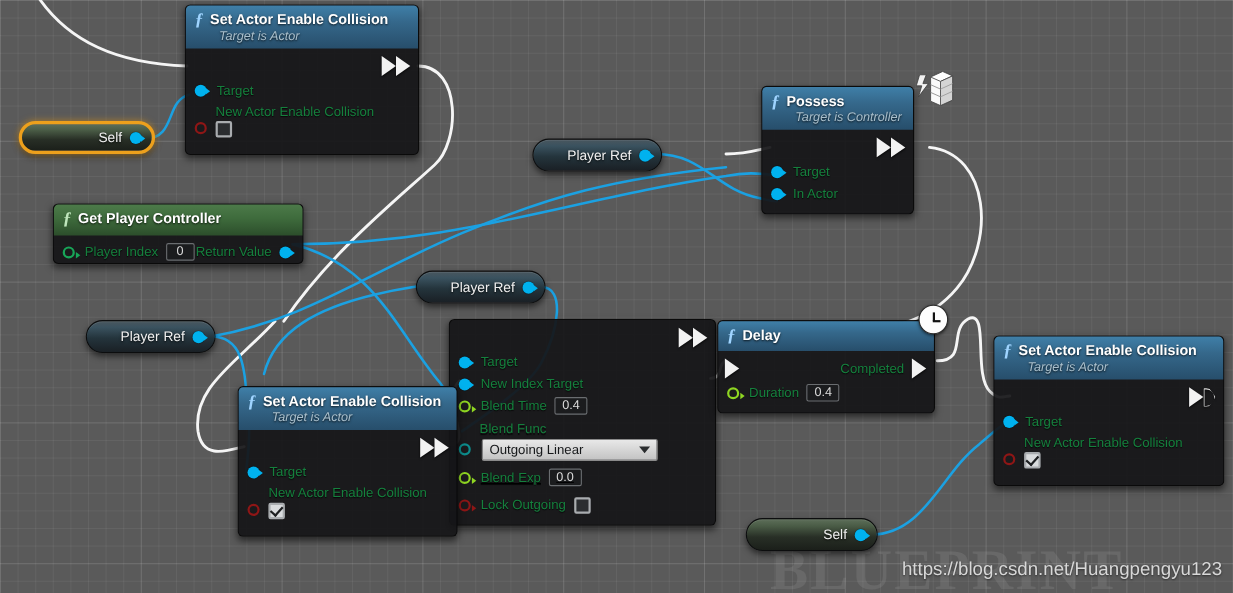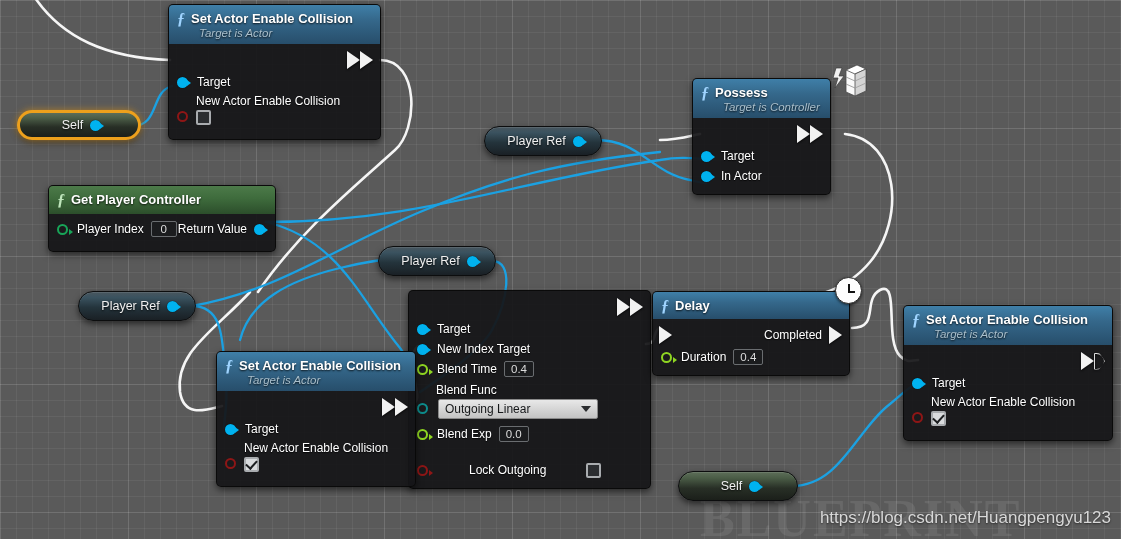--- a/index.html
+++ b/index.html
@@ -76,21 +76,21 @@
     font-size:11.5px; margin-left:22px; margin-top:-1px;
     text-shadow:0 1px 2px rgba(0,0,0,.8);
   }
 
   .body { padding:4px 0 8px 0; position:relative; }
   .row {
     position:relative; display:flex; align-items:center;
     min-height:20px; padding:1px 10px 1px 8px;
   }
   .row.exec { justify-content:flex-end; padding:3px 7px 3px 6px; }
-  .lbl { color:#ffffff; font-size:12px; text-shadow:0 1px 1px rgba(0,0,0,.8); }
+  .lbl { color:#15803d; font-size:12px; text-shadow:0 1px 1px rgba(0,0,0,.8); }
   .lbl.right { margin-left:auto; }
 
   
   .pin { width:11px; height:11px; flex:0 0 auto; position:relative; }
   .pin.data { border-radius:50%; }
   .pin.obj   { background:#00b2ef; box-shadow:0 0 1px #000; }
   .pin.float { border:2.4px solid #8fd622; background:transparent; border-radius:50%; }
   .pin.enum  { border:2.4px solid #0d8c8c; background:transparent; border-radius:50%; }
   .pin.bool  { border:2.4px solid #8e1616; background:transparent; border-radius:50%; }
   .pin.ctrl  { border:2.4px solid #18a558; background:transparent; border-radius:50%; }
@@ -159,21 +159,21 @@
     border-right:5px solid transparent;border-top:6px solid #2a2c2e;
   }
   .stack { display:block; padding:2px 10px 2px 8px; position:relative; }
   .stack .lbl { display:block; margin-left:19px; }
   .stack .ctl { margin-left:19px; margin-top:2px; }
   .stack .pin { position:absolute; left:8px; top:19px; }
 
   
   .pill {
     position:absolute; height:30px; border-radius:15px;
-    display:flex; align-items:center; justify-content:center;
+    display:flex; align-items:center; justify-content:flex-end;
     padding:0 9px 0 14px; gap:7px;
     background:linear-gradient(to bottom,#4a4f52 0%,#3a4145 22%,#24282b 55%,#1a1d1f 100%);
     border:1px solid #0c0d0e;
     box-shadow:0 3px 6px rgba(0,0,0,.55), inset 0 1px 0 rgba(255,255,255,.10);
   }
   .pill.blueish {
     background:linear-gradient(to bottom,#49565e 0%,#3a525f 20%,#24343c 55%,#1a2025 100%);
   }
   .pill.greenish {
     background:linear-gradient(to bottom,#5d6e59 0%,#4a5c46 22%,#282f26 58%,#1b1f1a 100%);
@@ -269,21 +269,21 @@
           <span class="cbox"></span>
         </span>
       </div>
     </div>
   </div>
 
   <div class="node pure" style="left:48px; top:185px; width:228px;">
     <div class="hdr">
       <span class="fx">ƒ</span><span class="title">Get Player Controller</span>
     </div>
-    <div class="body" style="padding:5px 0 12px 0;">
+    <div class="body" style="padding:5px 0 0 0;">
       <div class="row">
         <span class="pin ctrl"></span>
         <span class="lbl">Player Index</span>
         <span class="vbox">0</span>
         <span class="lbl right">Return Value</span>
         <span class="pin data obj" style="margin-left:7px;"></span>
       </div>
     </div>
   </div>
 
@@ -341,26 +341,26 @@
       <div class="stack" style="margin-top:2px;">
         <span class="pin enum nostem" style="top:22px;"></span>
         <span class="lbl">Blend Func</span>
         <span class="ctl" style="display:block;">
           <span class="combo">
             <span>Outgoing Linear</span>
             <span class="caret"></span>
           </span>
         </span>
       </div>
-      <div class="row" style="margin-top:3px;">
+      <div class="row" style="margin-top:3px;text-decoration:underline;">
         <span class="pin float"></span>
         <span class="lbl">Blend Exp</span>
         <span class="vbox">0.0</span>
       </div>
-      <div class="row" style="margin-top:16px;gap:32px;">
+      <div class="row" style="margin-top:5px;">
         <span class="pin bool"></span>
         <span class="lbl">Lock Outgoing</span>
         <span class="cbox" style="margin-left:8px;"></span>
       </div>
     </div>
   </div>
 
   <div class="node" style="left:652px; top:291px; width:198px;">
     <div class="hdr" style="padding-bottom:4px;">
       <span class="fx">ƒ</span><span class="title">Delay</span>

